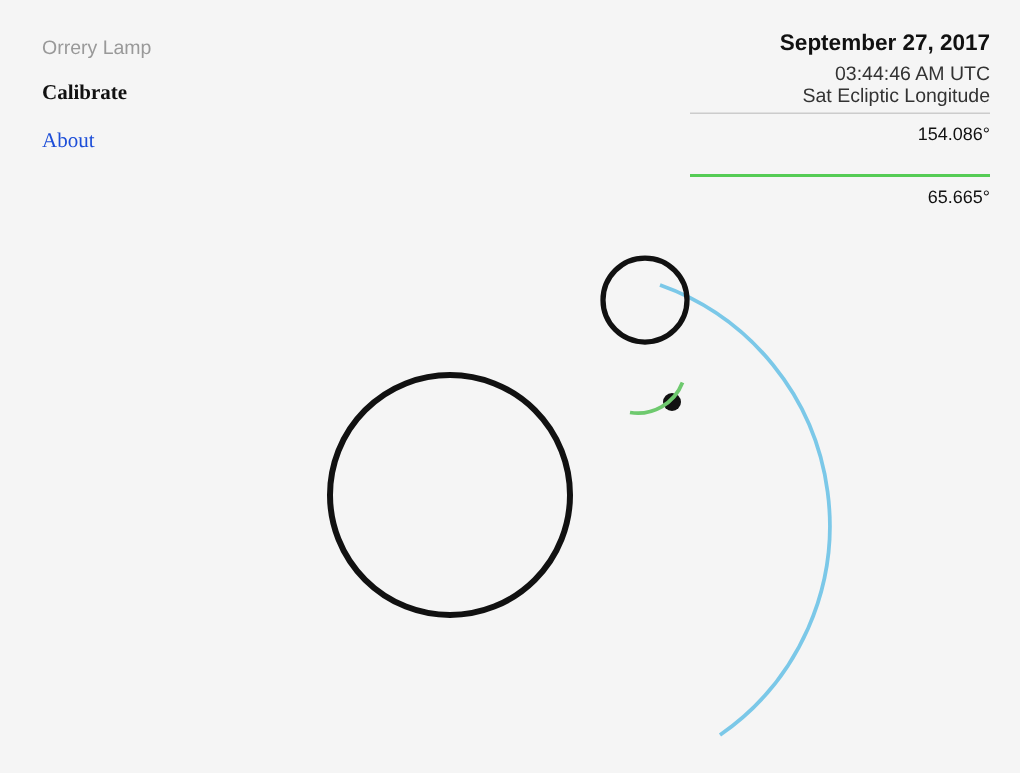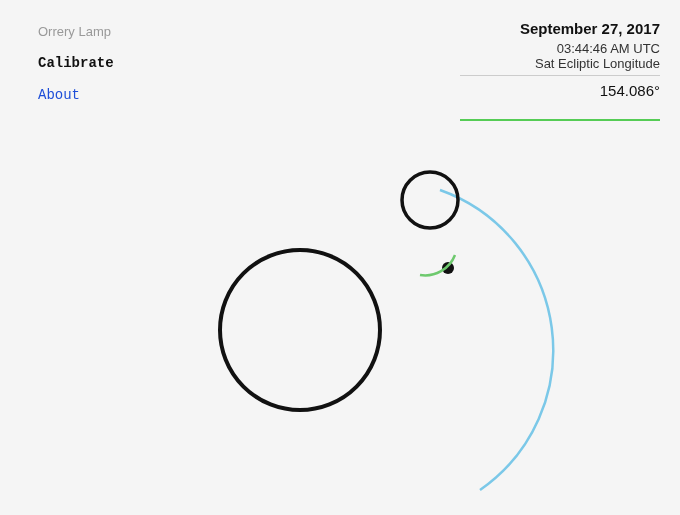--- a/index.html
+++ b/index.html
@@ -8,41 +8,41 @@
       height: 515px;
       background: #f5f5f5;
       font-family: 'Georgia', serif;
       overflow: hidden;
       position: relative;
     }
 
     
     .sidebar {
       position: absolute;
-      left: 18px;
+      left: 8px;
       top: 0;
       width: 120px;
       height: 100%;
       padding: 24px 20px;
       display: flex;
       flex-direction: column;
       gap: 16px;
     }
 
     .app-title {
       font-size: 13px;
       color: #999;
       font-family: sans-serif;
       font-weight: normal;
     }
 
     .nav-item {
       font-size: 14px;
       cursor: pointer;
-      font-family: Liberation Mono, monospace;
+      font-family: Liberation Serif, serif;
     }
 
     .nav-item.active {
       font-weight: bold;
       color: #111;
     }
 
     .nav-item.inactive {
       color: #1d4ed8;
       font-weight: normal;
@@ -87,21 +87,21 @@
       background: #ccc;
       margin-bottom: 6px;
     }
 
     .metric-divider.green {
       background: #5c5;
       height: 2px;
     }
 
     .metric-value {
-      font-size: 15px;
+      font-size: 12px;
       color: #111;
       font-family: sans-serif;
       margin-bottom: 4px;
     }
 
     
     .orrery-canvas {
       position: absolute;
       left: 100px;
       top: 60px;
@@ -128,20 +128,21 @@
   <div class="time-display">03:44:46 AM UTC</div>
 
   <div class="metric-block">
     <div class="metric-label">Sat Ecliptic Longitude</div>
     <div class="metric-divider"></div>
     <div class="metric-value">154.086°</div>
   </div>
 
   <div class="metric-block">
     <div class="metric-divider green"></div>
+    <div class="metric-value">65.665°</div>
   </div>
 </div>
 
 <div class="orrery-canvas">
   <svg class="orrery" viewBox="0 0 460 440" xmlns="http://www.w3.org/2000/svg">
 
     <circle cx="200" cy="270" r="80" fill="none" stroke="#111" stroke-width="4"></circle>
 
     <path d="M 340 130 A 170 170 0 0 1 380 430" fill="none" stroke="#7bc8e8" stroke-width="2.5"></path>
 

